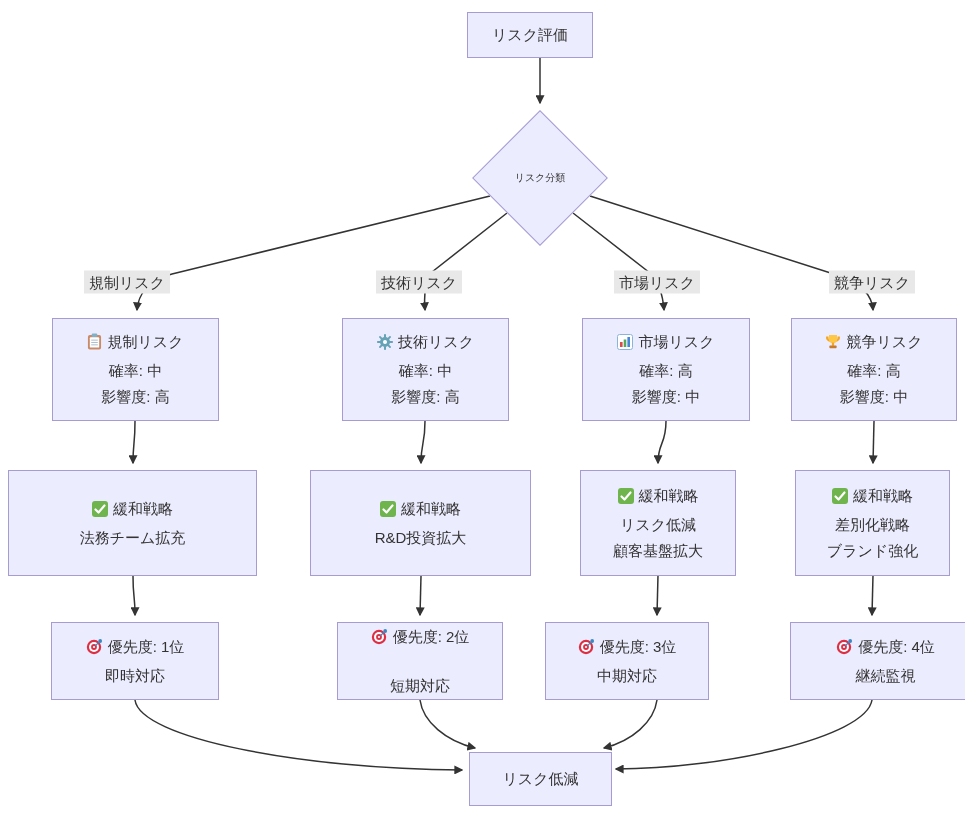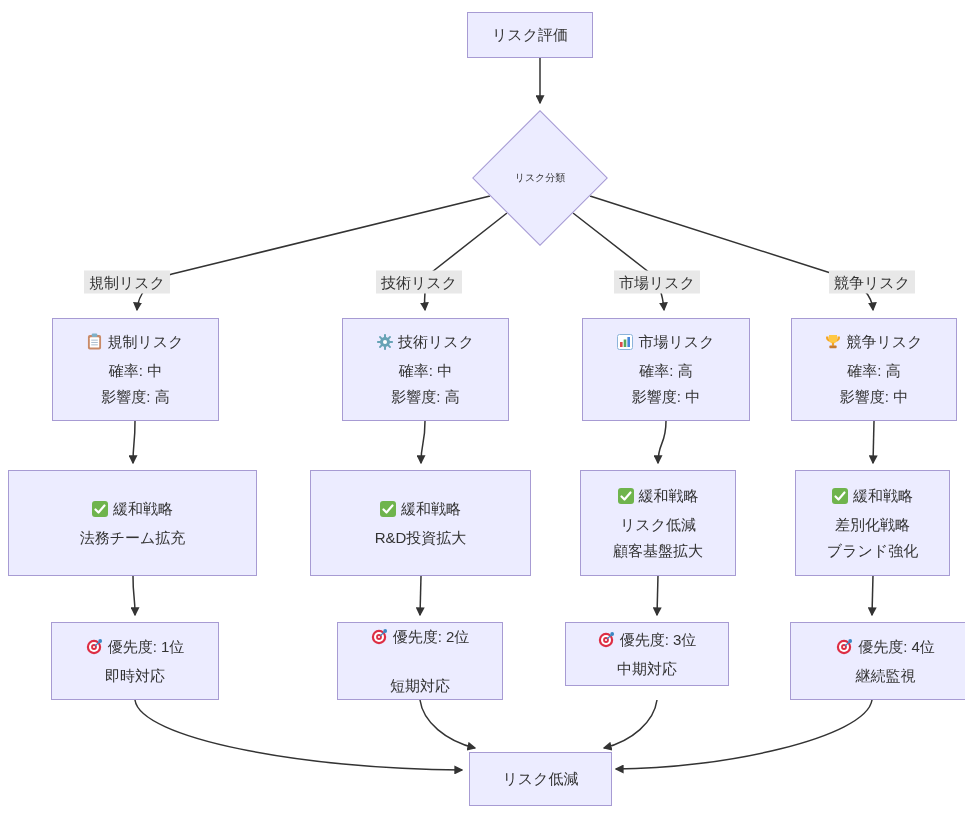--- a/index.html
+++ b/index.html
@@ -226,21 +226,21 @@
           <circle cx="8" cy="9" r="2.9" fill="#dd2e44"></circle>
           <circle cx="8" cy="9" r="1.1" fill="#ffffff"></circle>
           <circle cx="14.2" cy="3" r="1.9" fill="#3b88c3"></circle>
           <path d="M13.2 4 L9 8.2" stroke="#3b88c3" stroke-width="1.2"></path>
         </svg>
       </span><span>優先度: 2位</span>
     </div>
     <div class="line">短期対応</div>
   </div>
 
-  <div class="node" style="left:565px;top:622px;width:164px;height:64px;">
+  <div class="node" style="left:545px;top:622px;width:164px;height:78px;">
     <div class="line">
       <span class="icon">
         <svg width="17" height="17" viewBox="0 0 17 17">
           <circle cx="8" cy="9" r="7.2" fill="#dd2e44"></circle>
           <circle cx="8" cy="9" r="5" fill="#ffffff"></circle>
           <circle cx="8" cy="9" r="2.9" fill="#dd2e44"></circle>
           <circle cx="8" cy="9" r="1.1" fill="#ffffff"></circle>
           <circle cx="14.2" cy="3" r="1.9" fill="#3b88c3"></circle>
           <path d="M13.2 4 L9 8.2" stroke="#3b88c3" stroke-width="1.2"></path>
         </svg>

